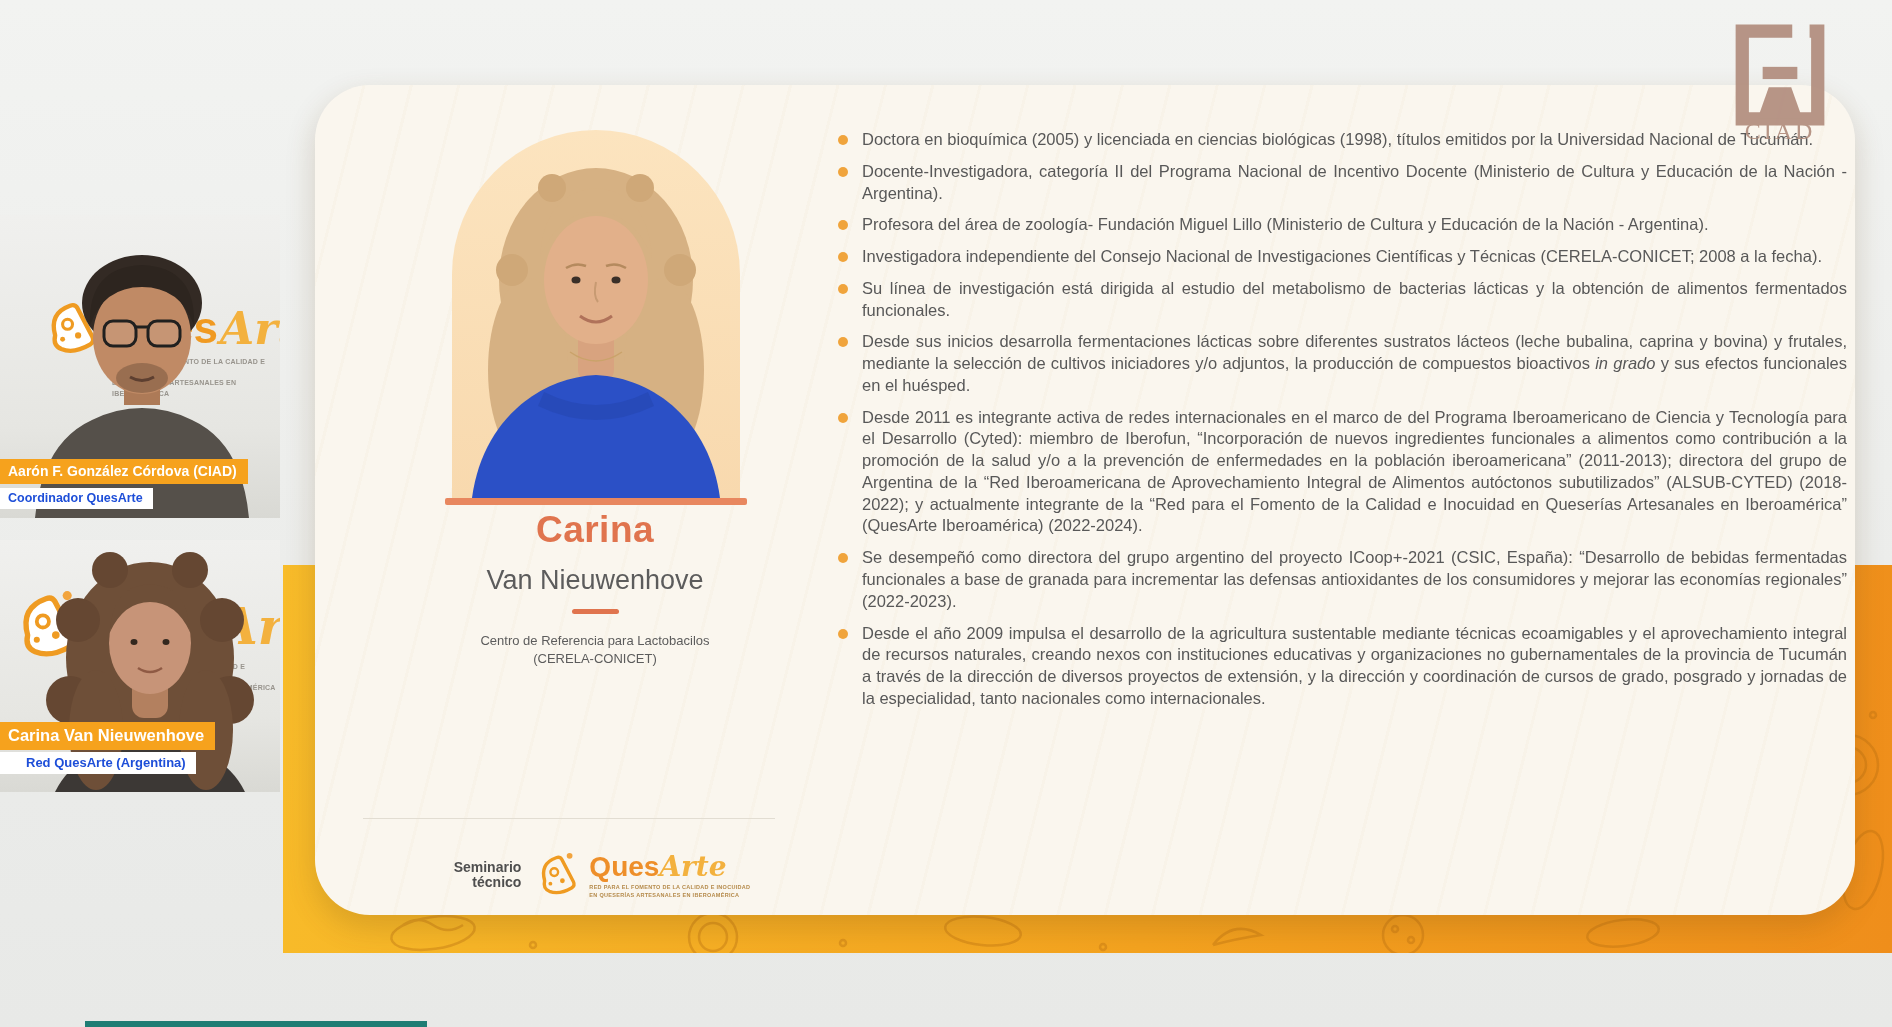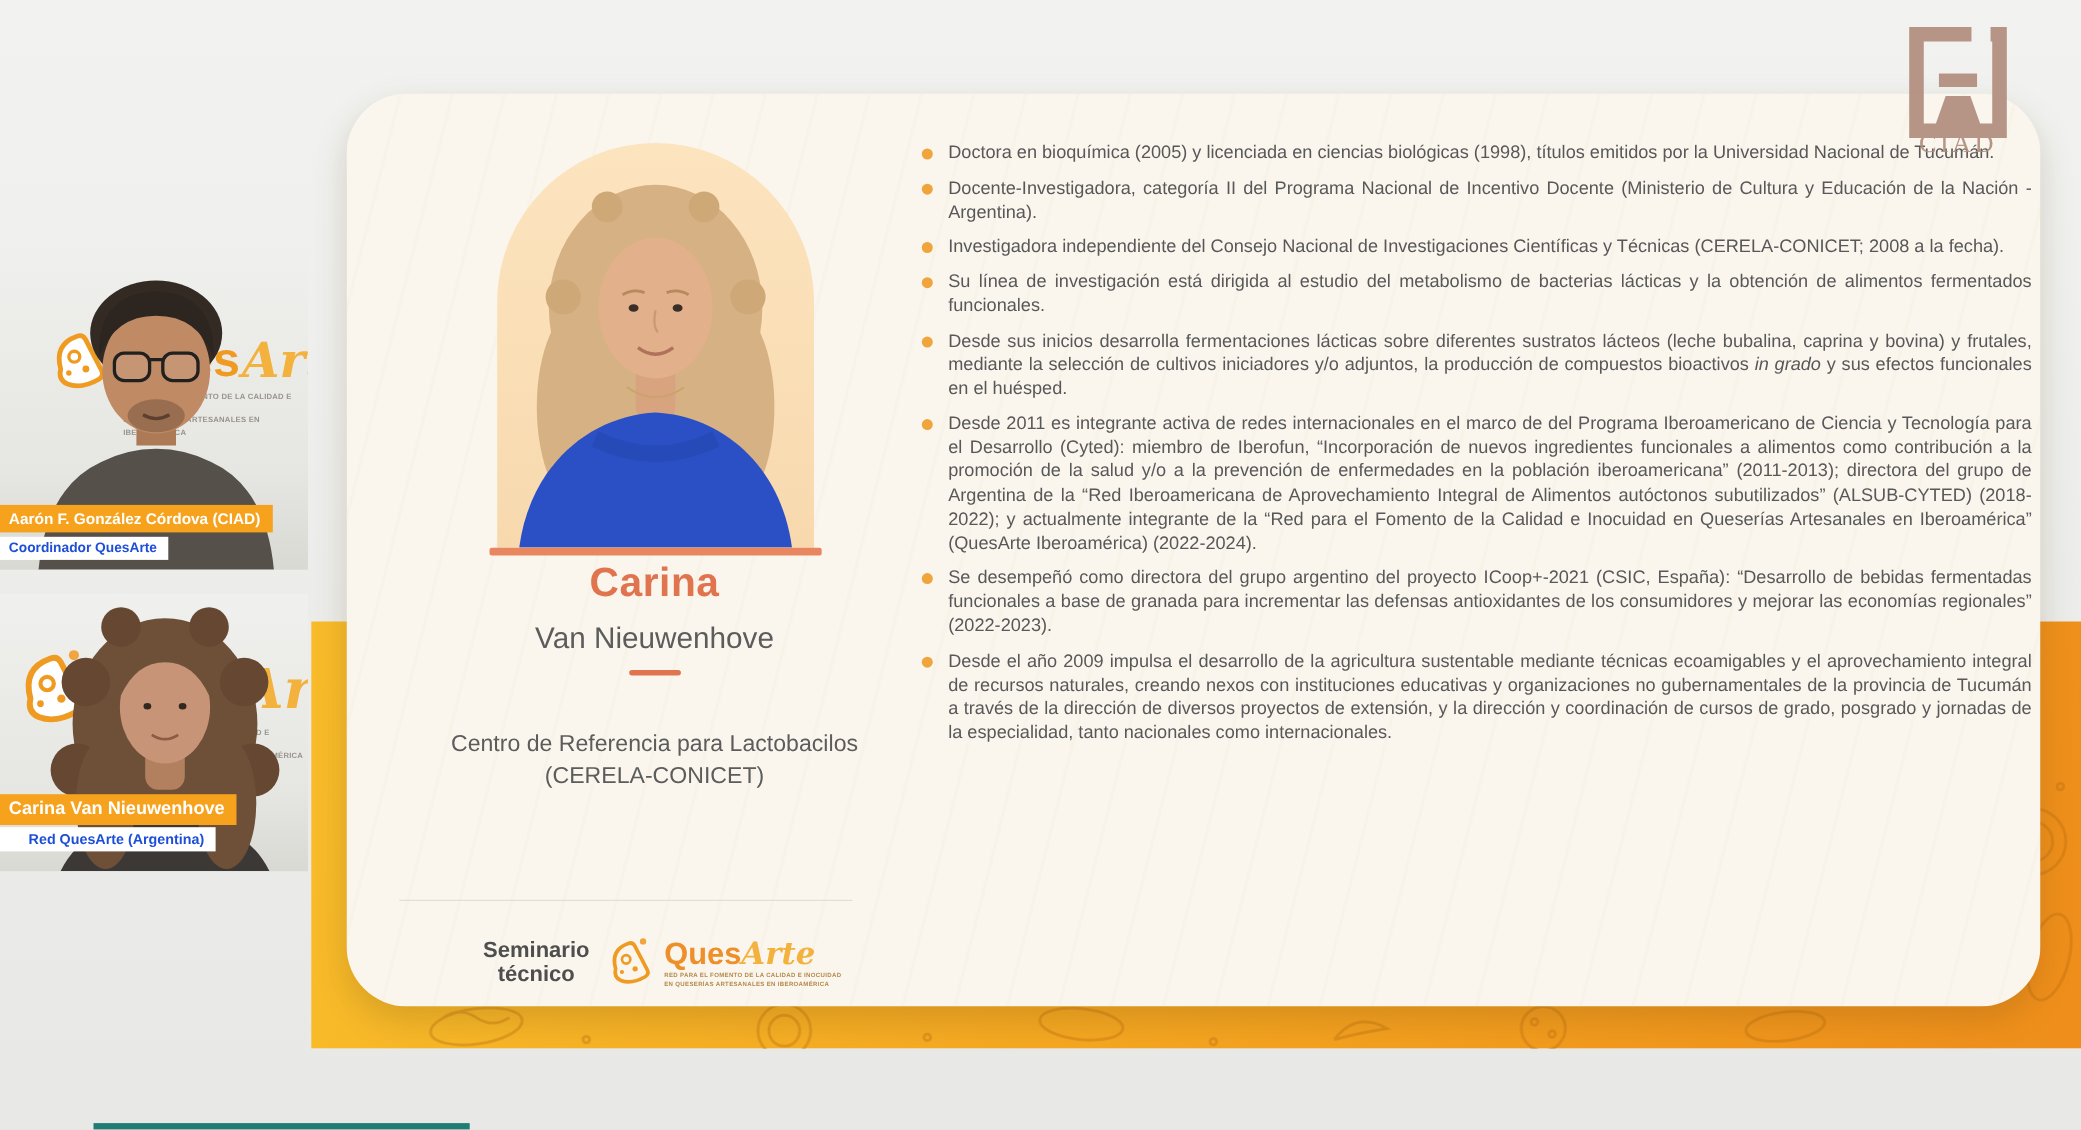--- a/index.html
+++ b/index.html
@@ -17,26 +17,26 @@
   .photo{position:absolute;left:137px;top:45px;width:288px;height:368px;
     border-radius:150px 150px 0 0;overflow:hidden;
     background:linear-gradient(180deg,#fce4bf,#f8d9ae);}
   .photo svg{display:block;width:100%;height:100%;}
   .photo-bar{position:absolute;left:130px;top:413px;width:302px;height:7px;background:#e8875f;border-radius:2px;}
   .fname{position:absolute;left:30px;top:424px;width:500px;text-align:center;
     font-size:37px;font-weight:bold;color:#e0744e;letter-spacing:.5px;}
   .lname{position:absolute;left:30px;top:480px;width:500px;text-align:center;
     font-size:27px;color:#5c5c5c;}
   .dash{position:absolute;left:257px;top:524px;width:47px;height:5px;border-radius:3px;background:#e0744e;}
-  .affil{position:absolute;left:20px;top:577px;width:520px;text-align:center;
-    font-size:21px;color:#5c5c5c;line-height:1.4;}
+  .affil{position:absolute;left:20px;top:547px;width:520px;text-align:center;
+    font-size:13px;color:#5c5c5c;line-height:1.4;}
   .fdivider{position:absolute;left:48px;top:733px;width:412px;height:1px;background:#e2ddd2;}
   .footer{position:absolute;left:50px;top:750px;width:440px;height:80px;
     display:flex;align-items:center;justify-content:center;gap:15px;}
-  .event{text-align:center;font-size:20px;font-weight:bold;color:#4e4e4e;line-height:1.1;margin-left:34px;}
+  .event{text-align:right;font-size:14px;font-weight:bold;color:#4e4e4e;line-height:1.1;margin-left:34px;}
   .qlogo{display:flex;align-items:center;gap:5px;}
   .qlogo .cheese{width:48px;height:48px;}
   .q-words{display:flex;flex-direction:column;}
   .q-row{display:flex;align-items:baseline;}
   .q-bold{font-size:28px;font-weight:bold;color:#ee8f2a;}
   .q-script{font-size:28px;font-weight:bold;font-style:italic;
     font-family:"DejaVu Serif",serif;color:#f3b13e;}
   .q-tag{font-size:5.5px;color:#b58a4a;font-weight:bold;letter-spacing:.3px;line-height:1.45;margin-top:1px;}
   
   .bullets{position:absolute;left:520px;top:44px;width:1012px;list-style:none;margin:0;padding:0;}
@@ -168,20 +168,21 @@
             <div>RED PARA EL FOMENTO DE LA CALIDAD E INOCUIDAD</div>
             <div>EN QUESERÍAS ARTESANALES EN IBEROAMÉRICA</div>
           </div>
         </div>
       </div>
     </div>
 
     <ul class="bullets">
         <li>Doctora en bioquímica (2005) y licenciada en ciencias biológicas (1998), títulos emitidos por la Universidad Nacional de Tucumán.</li>
         <li>Docente-Investigadora, categoría II del Programa Nacional de Incentivo Docente (Ministerio de Cultura y Educación de la Nación - Argentina).</li>
+        <li>Profesora del área de zoología- Fundación Miguel Lillo (Ministerio de Cultura y Educación de la Nación - Argentina).</li>
         <li>Investigadora independiente del Consejo Nacional de Investigaciones Científicas y Técnicas (CERELA-CONICET; 2008 a la fecha).</li>
         <li>Su línea de investigación está dirigida al estudio del metabolismo de bacterias lácticas y la obtención de alimentos fermentados funcionales.</li>
         <li>Desde sus inicios desarrolla fermentaciones lácticas sobre diferentes sustratos lácteos (leche bubalina, caprina y bovina) y frutales, mediante la selección de cultivos iniciadores y/o adjuntos, la producción de compuestos bioactivos <i>in grado</i> y sus efectos funcionales en el huésped.</li>
         <li>Desde 2011 es integrante activa de redes internacionales en el marco de del Programa Iberoamericano de Ciencia y Tecnología para el Desarrollo (Cyted): miembro de Iberofun, “Incorporación de nuevos ingredientes funcionales a alimentos como contribución a la promoción de la salud y/o a la prevención de enfermedades en la población iberoamericana” (2011-2013); directora del grupo de Argentina de la “Red Iberoamericana de Aprovechamiento Integral de Alimentos autóctonos subutilizados” (ALSUB-CYTED) (2018-2022); y actualmente integrante de la “Red para el Fomento de la Calidad e Inocuidad en Queserías Artesanales en Iberoamérica” (QuesArte Iberoamérica) (2022-2024).</li>
         <li>Se desempeñó como directora del grupo argentino del proyecto ICoop+-2021 (CSIC, España): “Desarrollo de bebidas fermentadas funcionales a base de granada para incrementar las defensas antioxidantes de los consumidores y mejorar las economías regionales” (2022-2023).</li>
         <li>Desde el año 2009 impulsa el desarrollo de la agricultura sustentable mediante técnicas ecoamigables y el aprovechamiento integral de recursos naturales, creando nexos con instituciones educativas y organizaciones no gubernamentales de la provincia de Tucumán a través de la dirección de diversos proyectos de extensión, y la dirección y coordinación de cursos de grado, posgrado y jornadas de la especialidad, tanto nacionales como internacionales.</li>
       </ul>
   </div>
 
   <div class="ciad">

